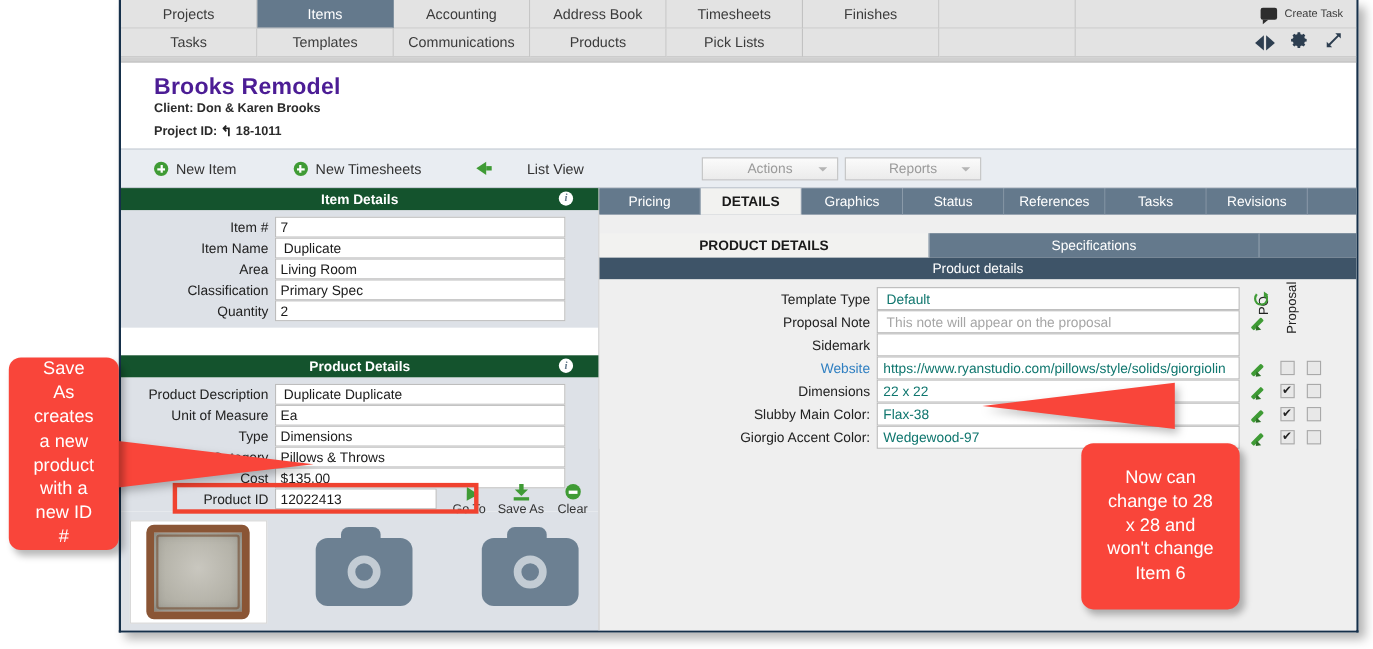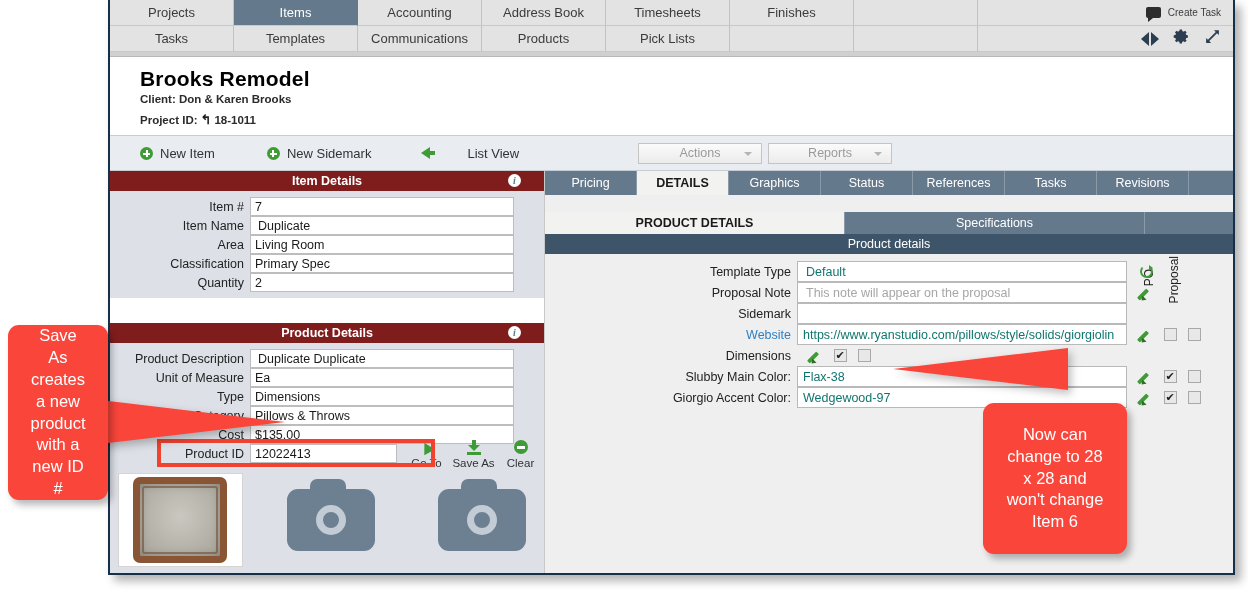--- a/index.html
+++ b/index.html
@@ -51,21 +51,21 @@
     border-left: 5px solid #2d2d2d; border-bottom: 4px solid transparent;
   }
   .icon-row { display: flex; align-items: center; gap: 14px; }
   .tri-pair { display: flex; align-items: center; gap: 2px; }
   .tri-l { width:0;height:0;border-top:7px solid transparent;border-bottom:7px solid transparent;border-right:8px solid #2d3e50; }
   .tri-r { width:0;height:0;border-top:7px solid transparent;border-bottom:7px solid transparent;border-left:8px solid #2d3e50; }
   .nav-sep { height: 4px; background: #d0d0d0; border-bottom: 1px solid #b8b8b8; }
 
   
   .proj-header { padding: 10px 0 8px 30px; background: #ffffff; }
-  .proj-title { font-size: 21px; font-weight: bold; color: #000000; letter-spacing: .2px; }
+  .proj-title { font-size: 21px; font-weight: bold; color: #4c1d95; letter-spacing: .2px; }
   .proj-sub { font-size: 11.5px; font-weight: bold; color: #2b2b2b; margin-top: 2px; }
   .proj-sub2 { font-size: 11.5px; font-weight: bold; color: #2b2b2b; margin-top: 7px; display:flex; align-items:center; gap:3px;}
   .back-ico { color:#1f1f1f; font-size: 13px; }
 
   
   .toolbar {
     height: 34px; background: #e9edf2;
     border-top: 1px solid #c6ccd4; border-bottom: 1px solid #c6ccd4;
     display: flex; align-items: center; position: relative;
   }
@@ -100,21 +100,21 @@
     border-top: 4px solid #b4b4b4;
   }
 
   
   .body-split { display: flex; height: 405px; background:#ffffff; }
   .left-col { width: 434px; flex: 0 0 434px; }
   .right-col { flex: 1 1 auto; background:#efefef; border-left: 1px solid #c8c8c8; }
 
   
   .panel-head {
-    height: 20px; background: #7f1d1d; color: #ffffff;
+    height: 20px; background: #14532d; color: #ffffff;
     font-size: 12.5px; font-weight: bold;
     display: flex; align-items: center; justify-content: center;
     position: relative;
   }
   .info-ico {
     position: absolute; right: 23px; top: 3px;
     width: 13px; height: 13px; border-radius: 50%;
     background: #ffffff; color: #64798c;
     font-size: 10px; font-weight: bold; font-style: italic;
     display: flex; align-items: center; justify-content: center;
@@ -352,21 +352,21 @@
       </div>
     </div>
 
     <div class="toolbar">
       <div class="tb-btn" style="margin-left:30px;">
         <span class="plus-ico"></span>
         <span>New Item</span>
       </div>
       <div class="tb-btn" style="margin-left:52px;">
         <span class="plus-ico"></span>
-        <span>New Sidemark</span>
+        <span>New Timesheets</span>
       </div>
       <div class="tb-btn" style="margin-left:50px;gap:37px;">
         <span class="arrow-left-ico"></span>
         <span>List View</span>
       </div>
       <div class="dd-group">
         <div class="dd-btn">
           <span>Actions</span>
           <span class="dd-caret"></span>
         </div>
@@ -552,20 +552,21 @@
                   <span class="cbox"></span>
                 </div>
               <div class="tool-slot">
                   <span class="cbox"></span>
                 </div>
             </div>
           </div>
 
           <div class="pd-row">
             <div class="pd-label">Dimensions</div>
+            <div class="pd-input">22 x 22</div>
             <div class="pd-tools">
               <div class="tool-slot">
                   <span class="pencil"></span>
                 </div>
               <div class="tool-slot">
                   <span class="cbox">✔</span>
                 </div>
               <div class="tool-slot">
                   <span class="cbox"></span>
                 </div>

